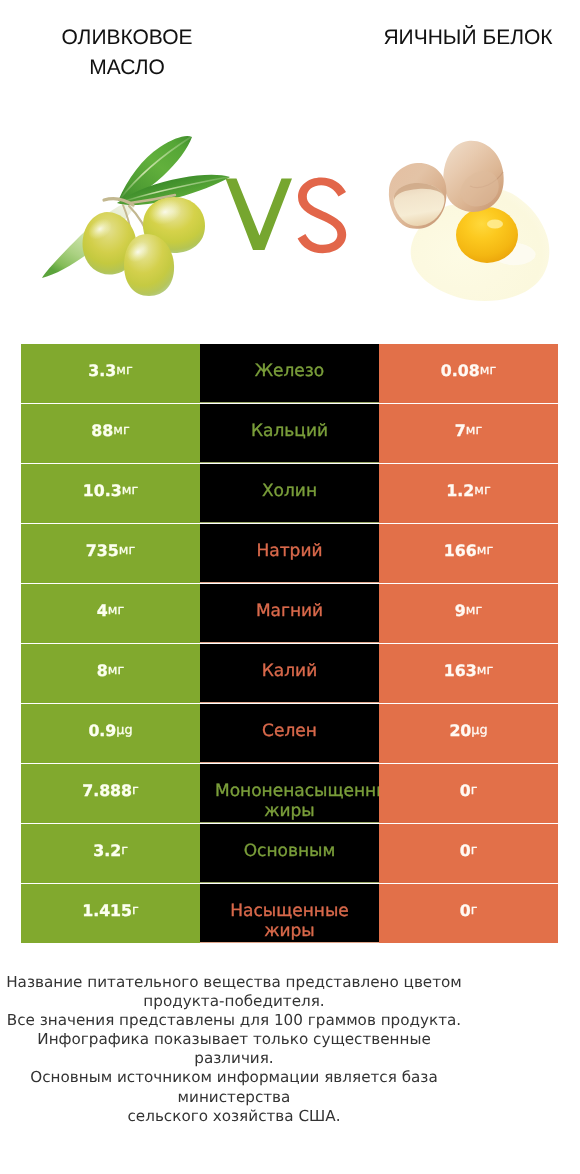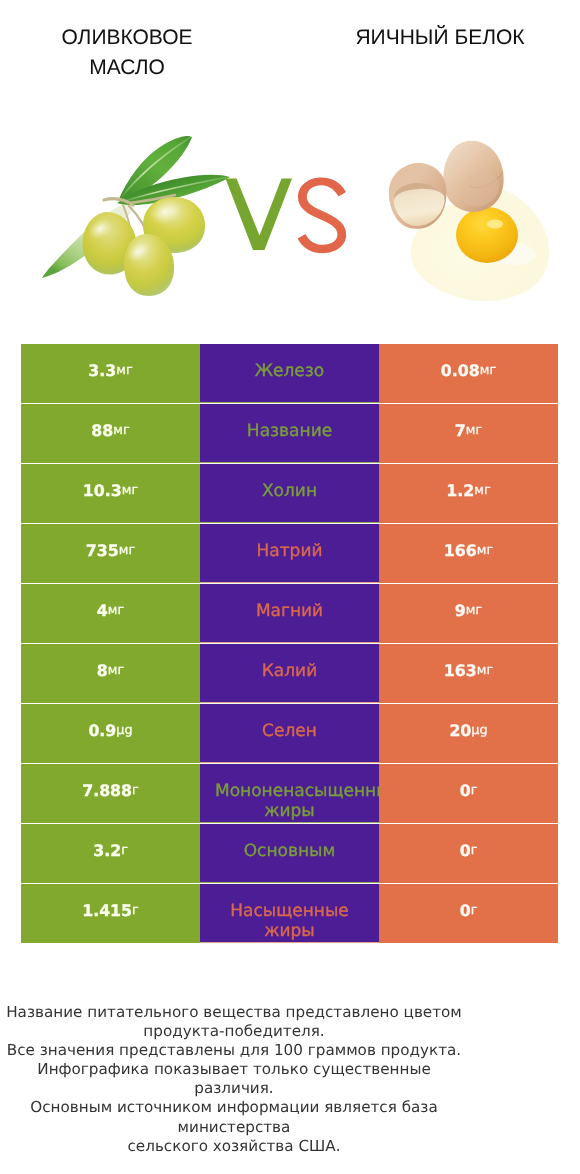--- a/index.html
+++ b/index.html
@@ -11,52 +11,52 @@
   .page { position: relative; width: 580px; height: 1174px; overflow: hidden; background: #fff; }
 
   
   .titles { position: absolute; left: 0; top: 0; width: 580px; height: 120px; }
   .title {
     position: absolute; top: 23px; width: 200px;
     font-size: 21px; line-height: 30px; font-weight: 400;
     color: #111111; text-align: center; letter-spacing: 0px;
   }
   .title.left  { left: 27px; }
-  .title.right { left: 340px; }
+  .title.right { left: 368px; }
 
   
   .hero { position: absolute; left: 0; top: 110px; width: 580px; height: 215px; }
   .olive-img { position: absolute; left: 35px; top: 20px; }
   .egg-img   { position: absolute; left: 383px; top: 25px; }
   .vs { position: absolute; left: 225px; top: 67px; }
 
   
   .table { position: absolute; left: 21px; top: 344px; width: 537px; }
   .row { display: flex; height: 59px; margin-bottom: 1px; }
   .row:last-child { margin-bottom: 0; }
   .cell { width: 179px; display: flex; align-items: center; justify-content: center;
           text-align: center; line-height: 22px; padding-bottom: 5px; }
   .cell.left  { background: #81a92e; color: #fcffef; }
   .cell.right { background: #e27049; color: #fff9f3; }
-  .cell.mid   { background: #4c1d95; font-family: "DejaVu Sans", sans-serif;
+  .cell.mid   { background: #000000; font-family: "DejaVu Sans", sans-serif;
                 font-weight: 400; font-size: 17px; -webkit-text-stroke: 0.35px currentColor;
                 border-bottom: 1px solid; overflow: hidden; }
   .midinner { width: 100%; }
   .midinner.two { position: relative; top: 10px; }
   .nm { white-space: nowrap; line-height: 20px; }
   .nm.ovf { position: relative; left: 15px; }
   .row.win-left  .cell.mid { color: #7a9e3a; border-color: #98a564; }
   .row.win-right .cell.mid { color: #d9694b; border-color: #dda489; }
 
   .cell.left, .cell.right { font-family: "DejaVu Sans", sans-serif; -webkit-text-stroke: 0.3px currentColor; }
   .num { font-size: 15.8px; font-weight: 700; }
   .unit { font-size: 12.8px; font-weight: 400; margin-left: 0; }
 
   
-  .footer { position: absolute; left: 0; top: 1003px; width: 468px; text-align: center;
+  .footer { position: absolute; left: 0; top: 973px; width: 468px; text-align: center;
             font-family: "DejaVu Sans", sans-serif;
             font-size: 15.2px; line-height: 19.1px; color: #333333; }
 </style>
 </head>
 <body>
 
 <div class="page">
   <div class="titles">
     <div class="title left">ОЛИВКОВОЕ МАСЛО</div>
     <div class="title right">ЯИЧНЫЙ БЕЛОК</div>
@@ -213,21 +213,21 @@
           <span class="unit">мг</span>
         </div>
       </div>
       <div class="row win-left">
         <div class="cell left">
           <span class="num">88</span>
           <span class="unit">мг</span>
         </div>
         <div class="cell mid">
           <div class="midinner">
-            <div class="nm">Название</div>
+            <div class="nm">Кальций</div>
           </div>
         </div>
         <div class="cell right">
           <span class="num">7</span>
           <span class="unit">мг</span>
         </div>
       </div>
       <div class="row win-left">
         <div class="cell left">
           <span class="num">10.3</span>

